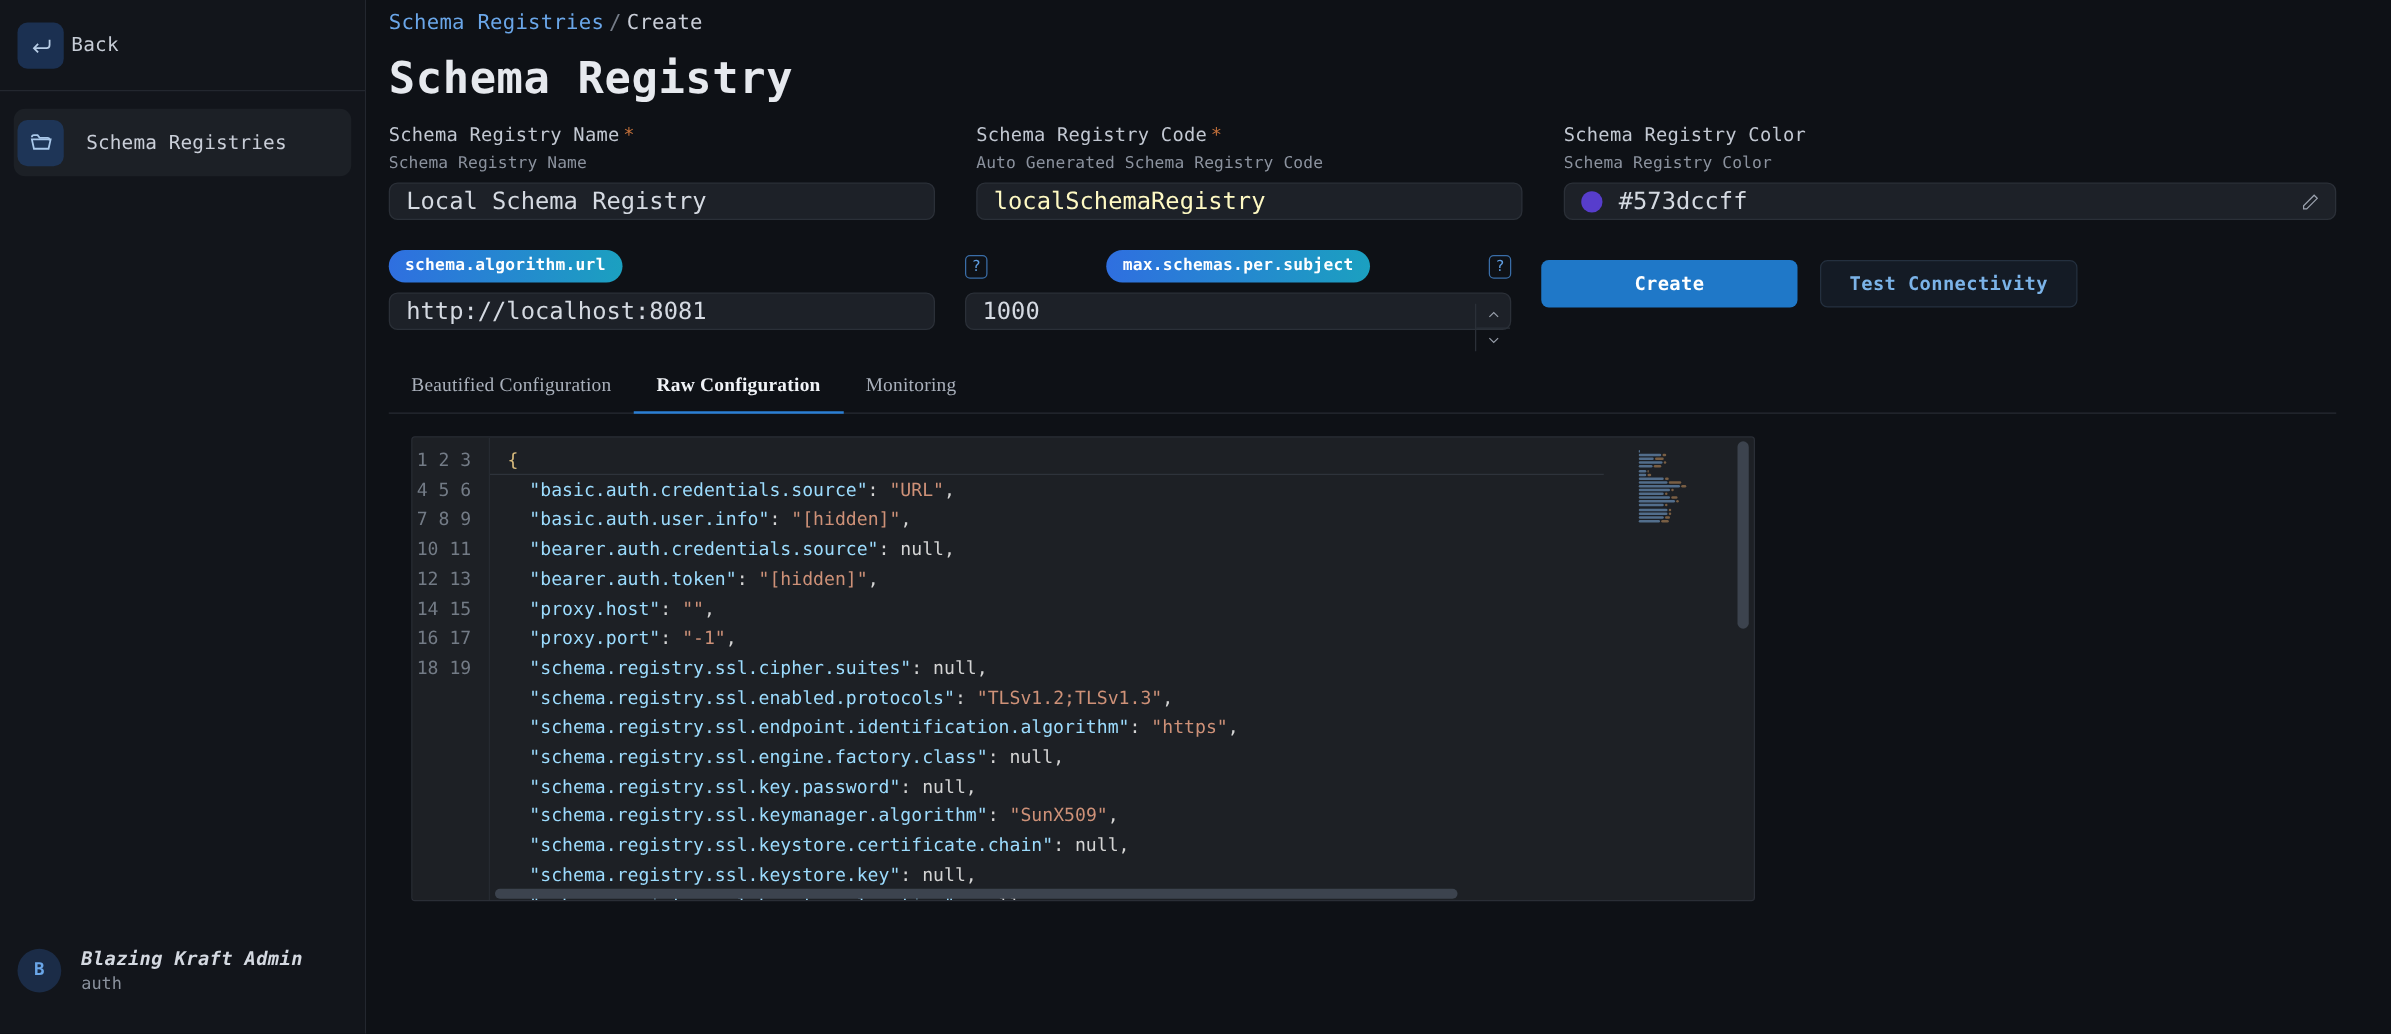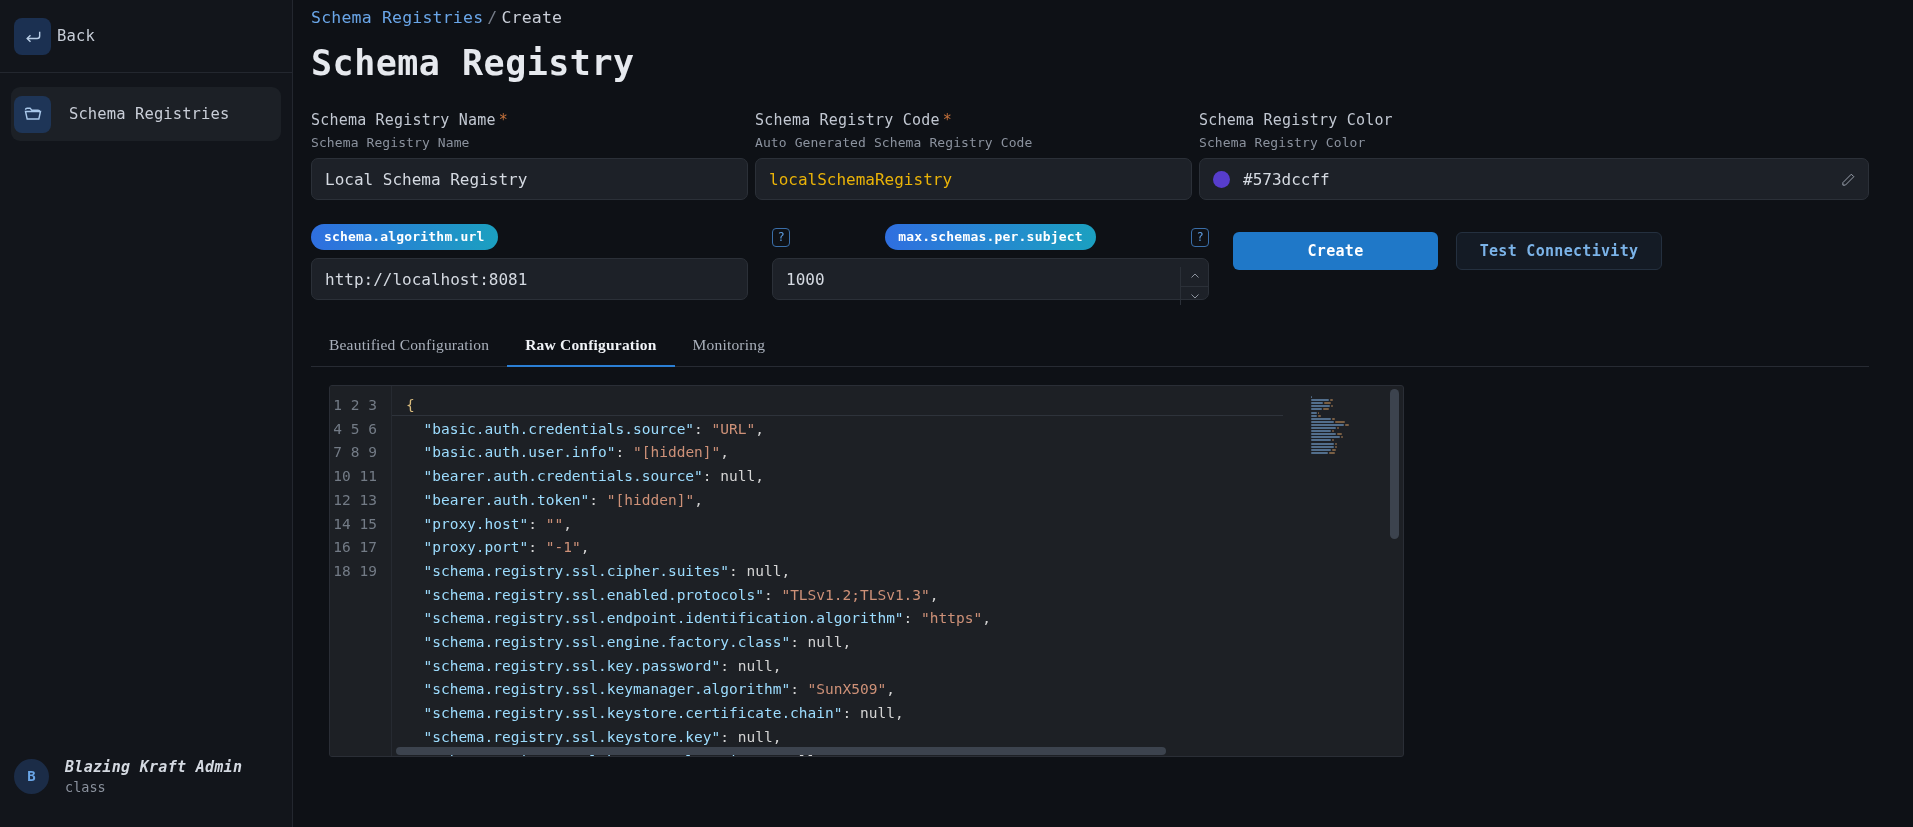--- a/index.html
+++ b/index.html
@@ -69,40 +69,40 @@
   .breadcrumb .cur { color: #c9ced8; }
 
   .page-title {
     color: #e6e9ee; font-size: 35px; font-weight: bold;
     letter-spacing: .5px; margin: 16px 0 0 0;
   }
 
   .form-grid {
     display: grid;
     grid-template-columns: 437px 437px 1fr;
-    column-gap: 7px;
-    margin-top: 28px;
+    column-gap: 33px;
+    margin-top: 16px;
   }
   .field-label { color: #c2c8d2; font-size: 15px; letter-spacing:.2px; white-space: nowrap;}
   .field-label .req { color: #c4713b; margin-left: 3px; }
   .field-hint { color: #8b929e; font-size: 13px; margin-top: 6px; letter-spacing:.1px;}
 
   .input {
     margin-top: 8px;
-    height: 42px; width: 100%;
+    height: 30px; width: 100%;
     background: #1d2128;
     border: 1px solid #2b3038;
     border-radius: 7px;
-    color: #d5dae2; font-size: 16px;
+    color: #d5dae2; font-size: 19px;
     padding: 0 13px;
     display: flex; align-items: center;
     font-family: "DejaVu Sans Mono", "Liberation Mono", monospace;
     outline: none;
   }
-  .input.placeholder { color: #eab308; }
+  .input.placeholder { color: #fef9c3; }
 
   .color-input { justify-content: flex-start; gap: 13px; position: relative; }
   .swatch { width: 17px; height: 17px; border-radius: 50%; flex: 0 0 17px; }
   .pencil { position: absolute; right: 12px; width: 15px; height: 15px; stroke: #9ba2ae; fill:none; stroke-width:1.6;}
 
   
   .prop-grid {
     display: grid;
     grid-template-columns: 437px 437px 1fr;
     column-gap: 24px;
@@ -242,21 +242,21 @@
             </svg>
         </span>
         <span class="nav-label">Schema Registries</span>
       </div>
     </nav>
 
     <div class="user-row">
       <span class="avatar">B</span>
       <span>
         <div class="user-name">Blazing Kraft Admin</div>
-        <div class="user-sub">class</div>
+        <div class="user-sub">auth</div>
       </span>
     </div>
   </aside>
 
   <main class="main">
 
     <div class="breadcrumb">
       <a>Schema Registries</a><span class="sep">/</span><span class="cur">Create</span>
     </div>
 

